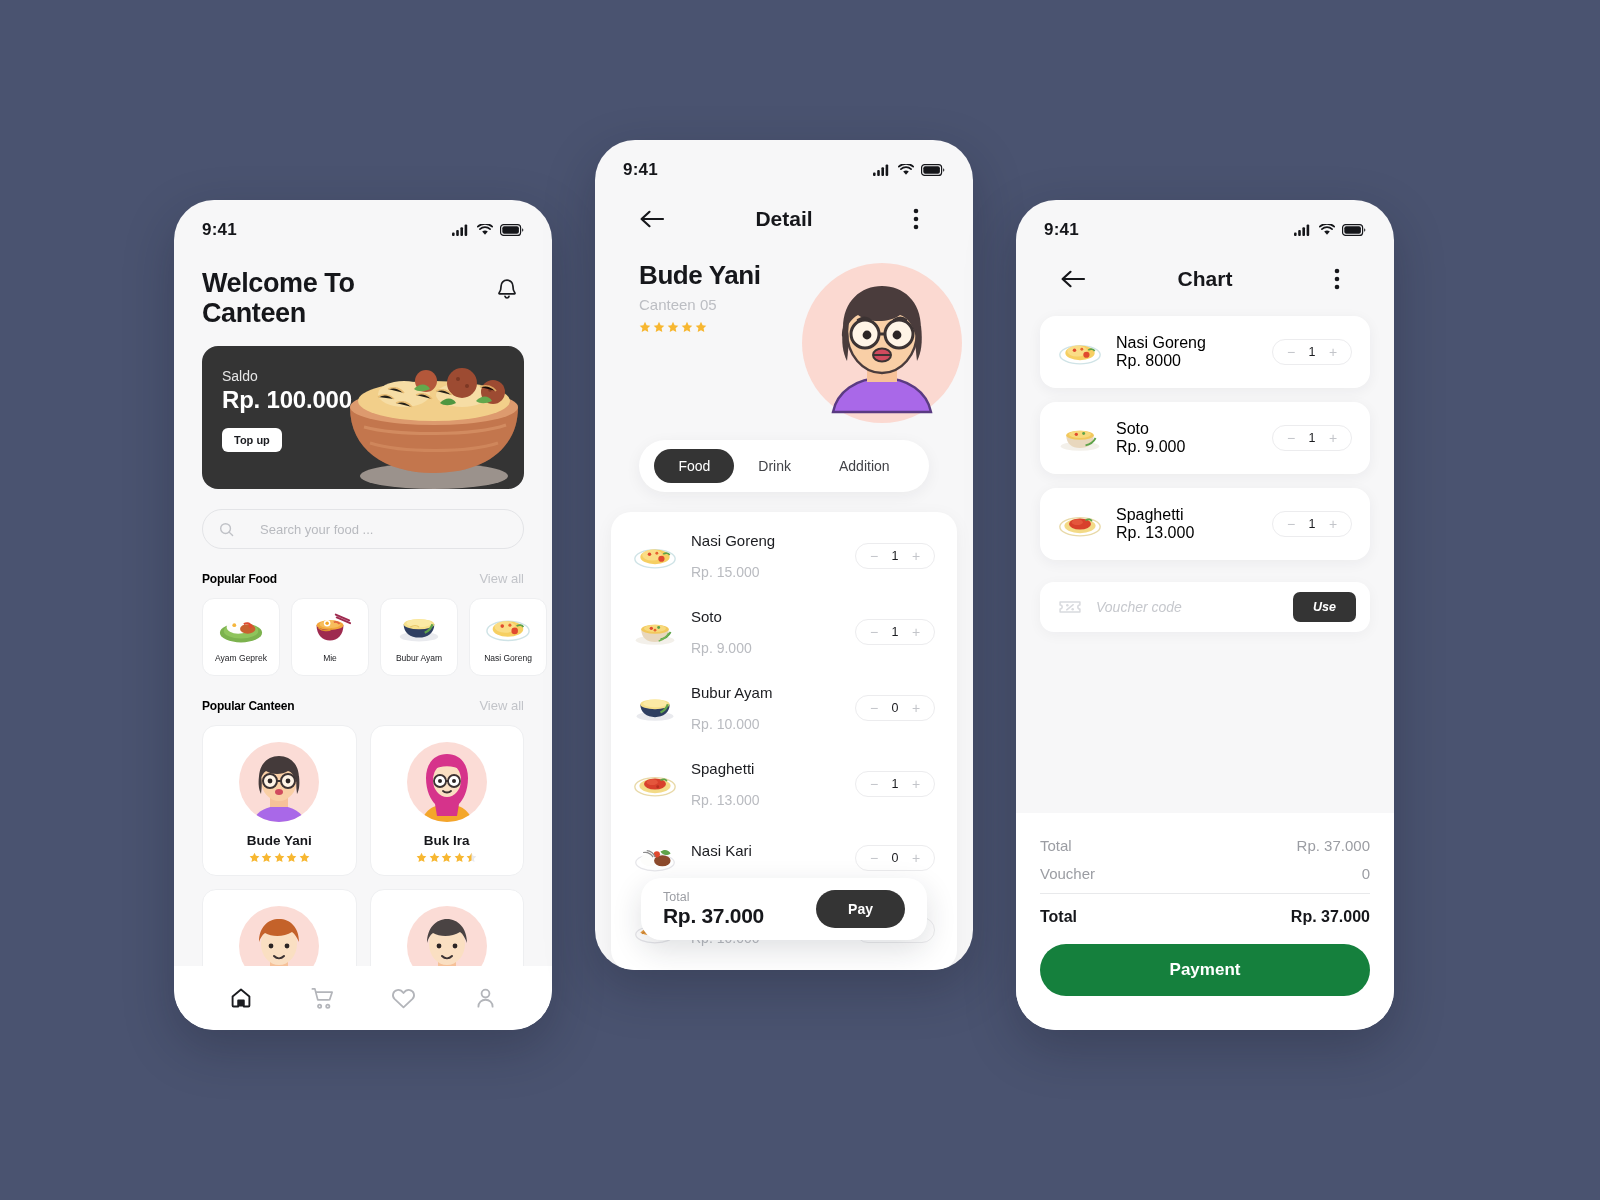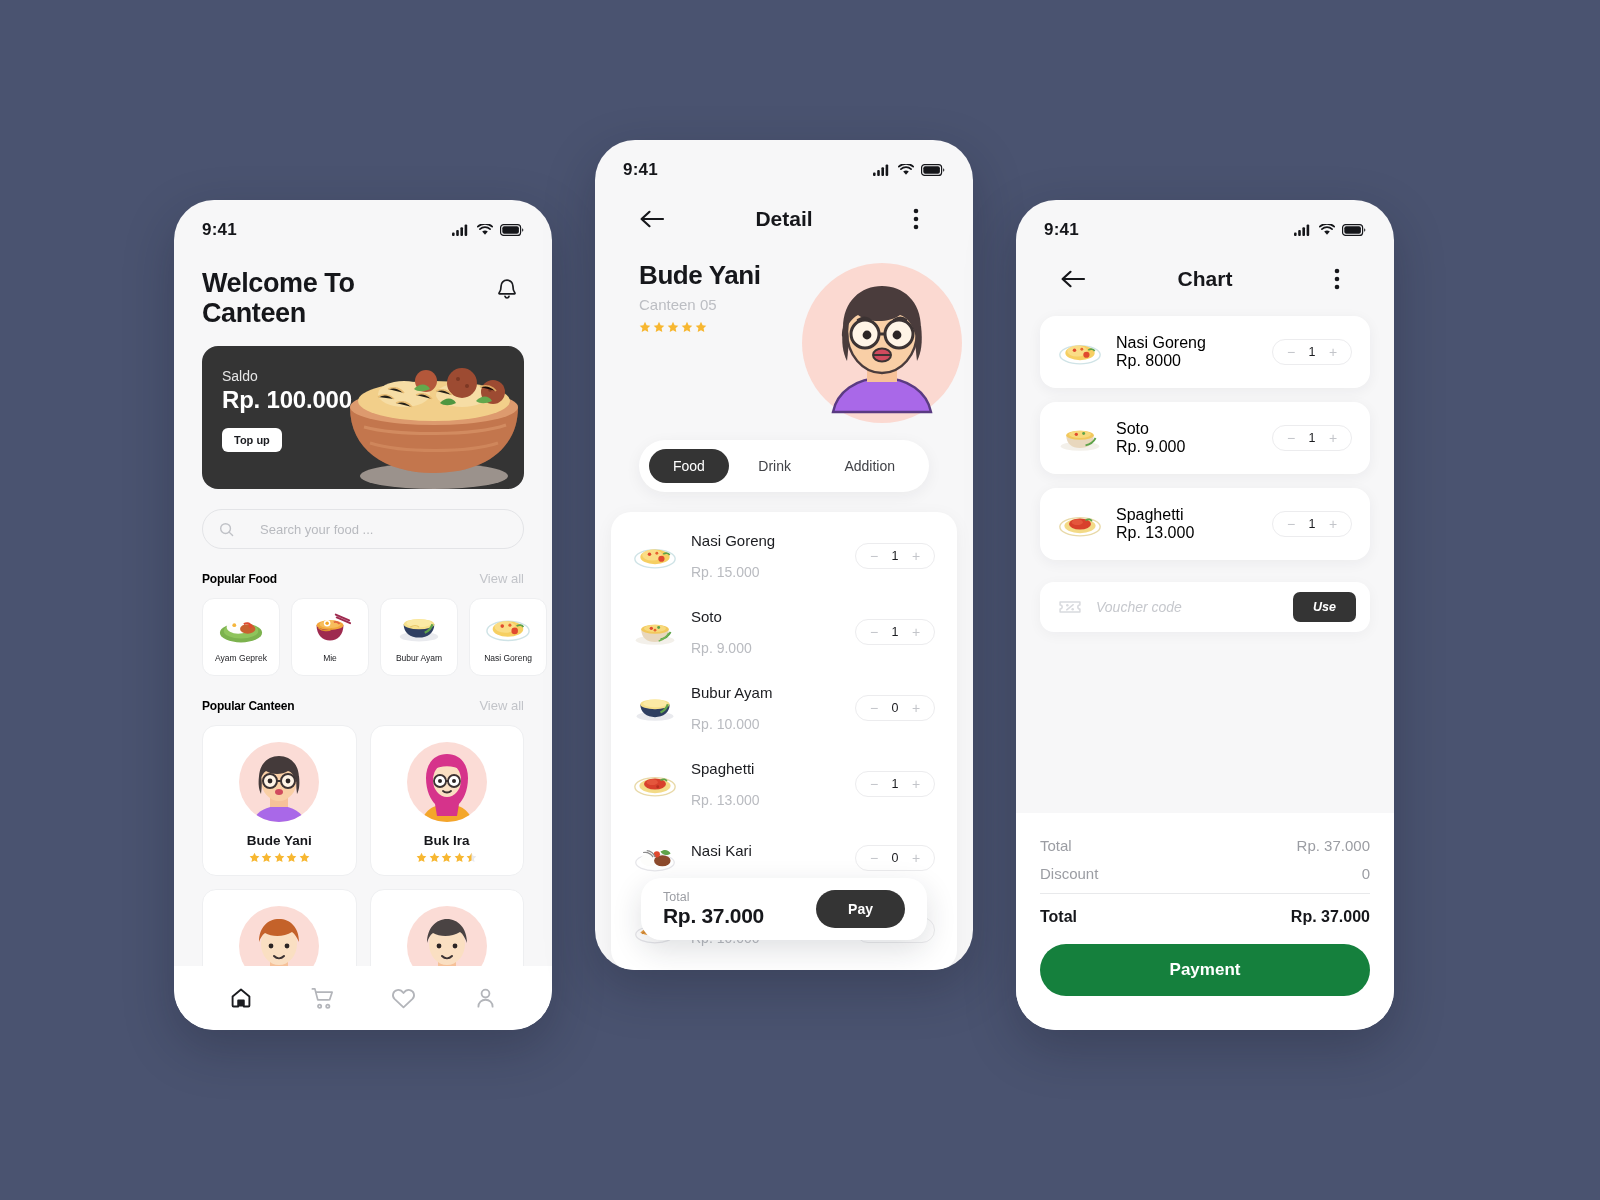--- a/index.html
+++ b/index.html
@@ -93,21 +93,21 @@
   .icon-btn { width: 34px; height: 34px; display: flex; align-items: center; justify-content: center; }
 
   .vendor { display: flex; align-items: flex-start; justify-content: space-between; padding: 24px 0 0 44px; }
   .vendor-name { font-size: 26px; font-weight: 700; color: #16171b; letter-spacing: -.4px; }
   .vendor-sub { font-size: 15px; color: #bcbec3; margin-top: 5px; }
   .vendor-stars { margin-top: 8px; display: flex; gap: 2px; }
   .vendor-avatar { width: 166px; height: 166px; margin-right: 8px; flex: 0 0 auto; }
 
   .pillbar {
     margin: 14px 44px 0; background: #fff; border-radius: 26px; height: 52px;
-    display: flex; align-items: center; justify-content: space-between; padding: 0 10px;
+    display: flex; align-items: center; justify-content: center; padding: 0 10px;
     box-shadow: 0 4px 16px rgba(30,32,48,.06);
   }
   .pill { font-size: 14px; color: #414247; padding: 9px 24px; border-radius: 18px; }
   .pill.active { background: #343434; color: #fff; font-weight: 500; }
 
   .list-card {
     margin: 20px 16px 0; background: #fff; border-radius: 20px; padding: 6px 0 0;
     flex: 1 1 auto; min-height: 0; overflow: hidden;
     box-shadow: 0 4px 18px rgba(30,32,48,.05);
   }
@@ -790,21 +790,21 @@
       </div>
 
       <div class="p3-spacer"></div>
 
       <div class="summary">
         <div class="sum-row">
           <span class="k">Total</span>
           <span class="v">Rp. 37.000</span>
         </div>
         <div class="sum-row">
-          <span class="k">Discount</span>
+          <span class="k">Voucher</span>
           <span class="v">0</span>
         </div>
         <div class="sum-sep"></div>
         <div class="sum-row total">
           <span class="k">Total</span>
           <span class="v">Rp. 37.000</span>
         </div>
         <div class="payment-btn">Payment</div>
       </div>
       <div class="p3-bottom-pad"></div>

